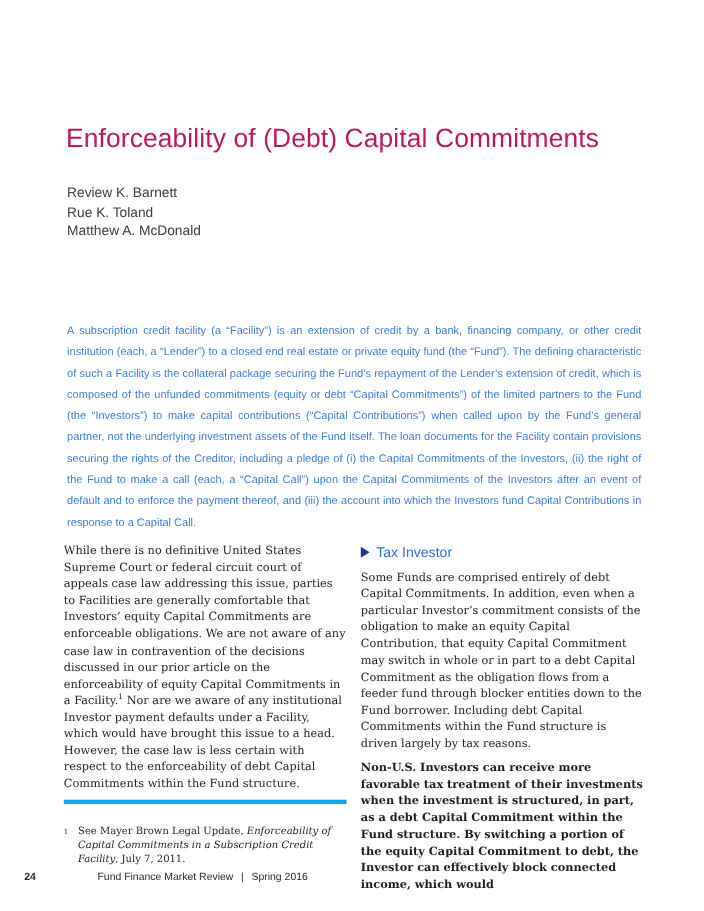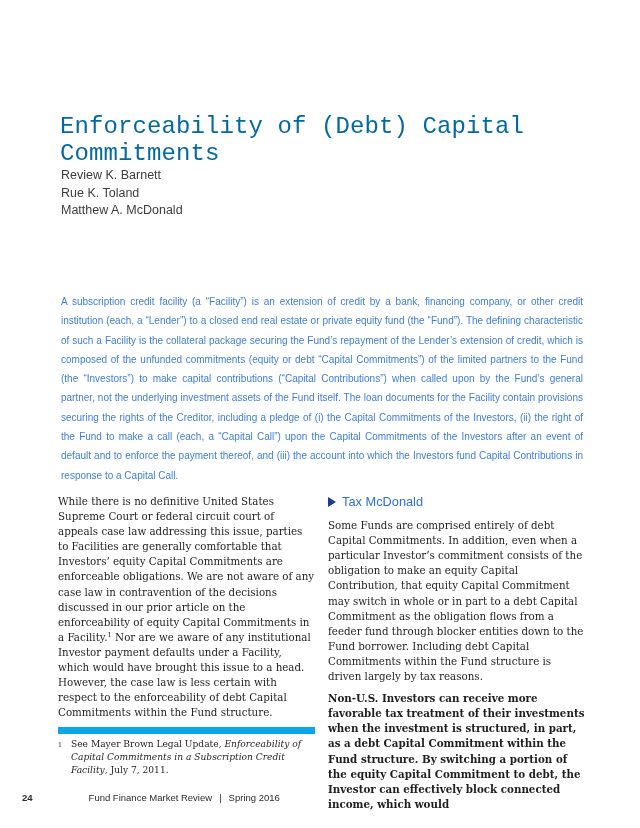--- a/index.html
+++ b/index.html
@@ -12,24 +12,24 @@
     width: 640px;
     height: 828px;
     background: #ffffff;
     overflow: hidden;
   }
   .article-title {
     position: absolute;
     left: 60px;
     top: 113px;
     width: 540px;
-    font-family: Liberation Mono, monospace;
+    font-family: Liberation Sans, sans-serif;
     font-size: 24px;
     font-weight: normal;
-    color: #0369a1;
+    color: #be185d;
     margin: 0;
     letter-spacing: 0.1px;
   }
   .authors {
     position: absolute;
     left: 61px;
     top: 167px;
     font-family: "Liberation Sans", sans-serif;
     font-size: 12.5px;
     line-height: 17.5px;
@@ -64,22 +64,22 @@
   }
   .col p { margin: 0; }
   .col p + p { margin-top: 7px; font-weight: bold; }
   sup.ref {
     font-size: 6.8px;
     vertical-align: super;
     line-height: 0;
   }
   .footnote-block {
     margin-top: 7px;
-    border-top: 7px solid #0ea5e9;
-    padding-top: 4px;
+    border-top: 4px solid #0ea5e9;
+    padding-top: 19px;
   }
   .footnote {
     display: flex;
     font-size: 9.1px;
     line-height: 12.6px;
     color: #1e1e1e;
   }
   .fn-marker {
     flex: none;
     width: 13px;
@@ -142,21 +142,21 @@
         <div class="footnote">
           <span class="fn-marker">1</span>
           <span class="fn-text"><span>See Mayer Brown Legal Update, </span><span class="fn-italic">Enforceability of Capital Commitments in a Subscription Credit Facility</span><span>, July 7, 2011.</span></span>
         </div>
       </div>
     </div>
 
     <div class="col">
       <h2 class="section-heading">
         <span class="tri-icon"></span>
-        <span>Tax McDonald</span>
+        <span>Tax Investor</span>
       </h2>
       <p>Some Funds are comprised entirely of debt Capital Commitments. In addition, even when a particular Investor’s commitment consists of the obligation to make an equity Capital Contribution, that equity Capital Commitment may switch in whole or in part to a debt Capital Commitment as the obligation flows from a feeder fund through blocker entities down to the Fund borrower. Including debt Capital Commitments within the Fund structure is driven largely by tax reasons.</p>
       <p>Non-U.S. Investors can receive more favorable tax treatment of their investments when the investment is structured, in part, as a debt Capital Commitment within the Fund structure. By switching a portion of the equity Capital Commitment to debt, the Investor can effectively block connected income, which would</p>
     </div>
 
   </div>
 
   <div class="footer">
     <span class="num">24</span>
     <span class="pub">Fund Finance Market Review</span>

